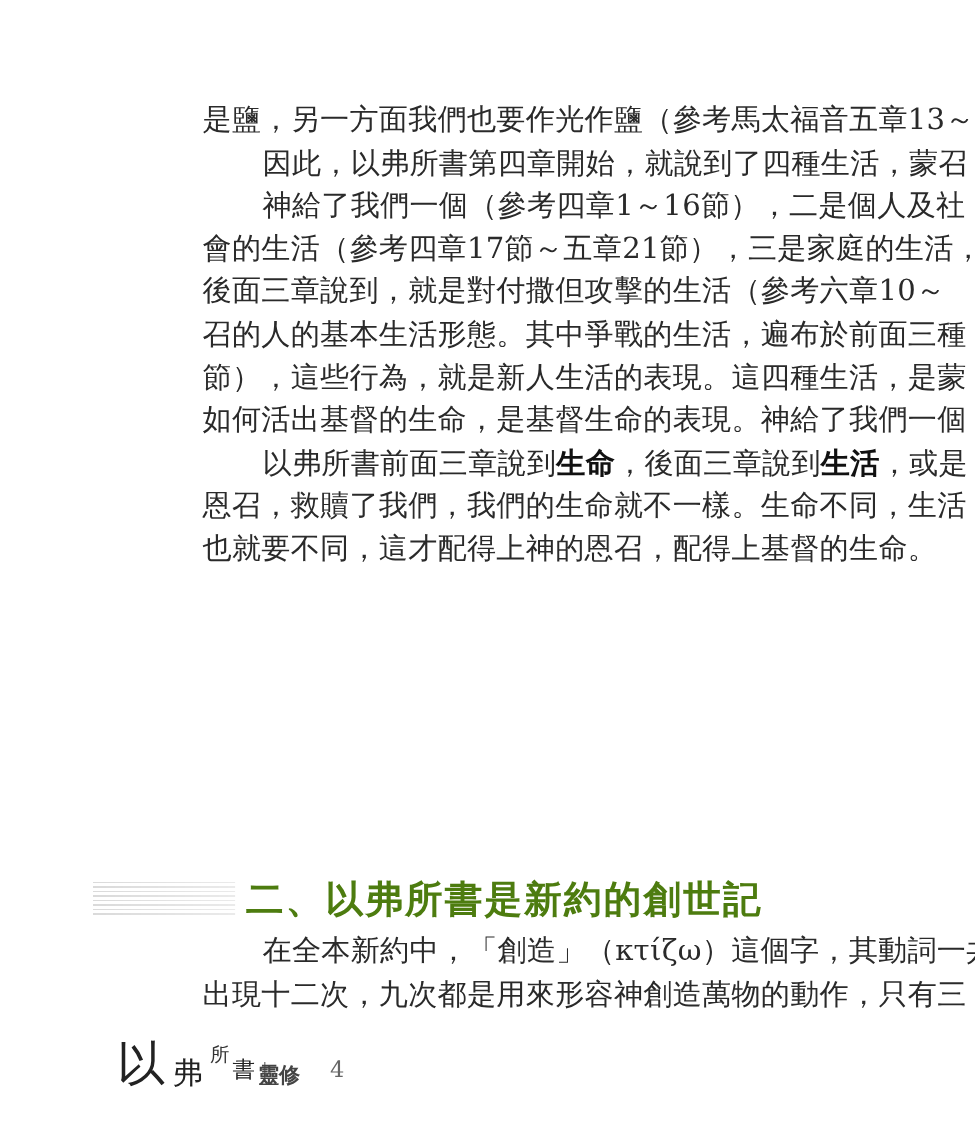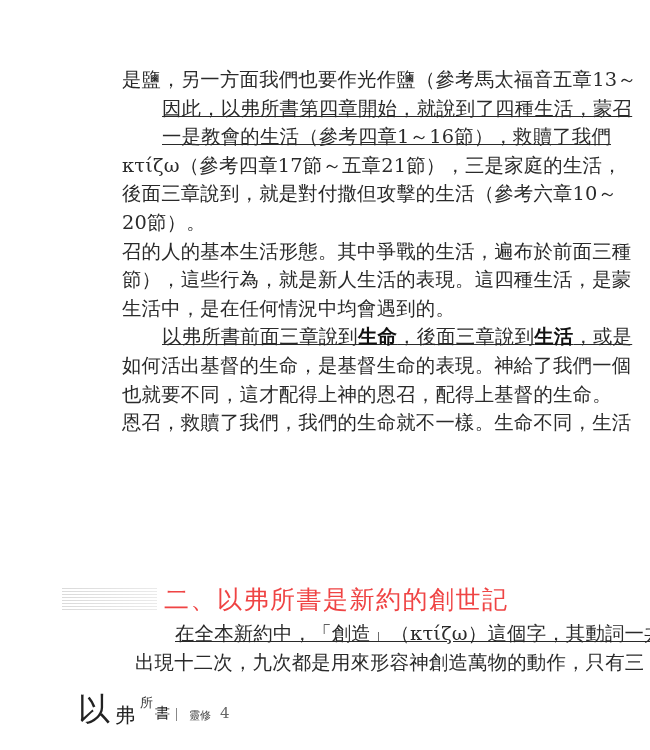--- a/index.html
+++ b/index.html
@@ -1,68 +1,66 @@
 <!DOCTYPE html>
 <html><head>
 <meta charset="utf-8">
 <style>
   html, body { margin: 0; padding: 0; background: #ffffff; }
   body { width: 650px; height: 750px; position: relative; overflow: hidden;
          font-family: "DejaVu Serif", "Liberation Serif", serif; color: #2a2a2a; }
   .page { position: absolute; left: 0; top: 0; width: 650px; height: 750px; }
-  .body-text { position: absolute; left: 122px; top: 66px; width: 392px; }
+  .body-text { position: absolute; left: 135px; top: 66px; width: 392px; }
   .line { font-size: 19.4px; line-height: 28.6px; height: 28.6px; white-space: nowrap;
           letter-spacing: 0.2px; }
-  .indent { padding-left: 40px; text-decoration: underline; }
+  .indent { padding-left: 40px; }
   .bold { font-weight: bold; color: #111; }
   .heading-wrap { position: absolute; left: 62px; top: 582px; width: 470px; height: 36px; }
   .deco { position: absolute; left: 0; top: 6px; width: 95px; height: 24px;
           background: repeating-linear-gradient(to bottom, #d6d6d6 0px, #d6d6d6 1px, #ffffff 1px, #ffffff 3px);
           -webkit-mask-image: linear-gradient(to right, rgba(0,0,0,0.9), rgba(0,0,0,0.5));
           mask-image: linear-gradient(to right, rgba(0,0,0,0.9), rgba(0,0,0,0.5)); }
-  .heading { position: absolute; left: 102px; top: 0; font-size: 25px; font-weight: normal;
-             letter-spacing: 1.5px; color: #ef4444; white-space: nowrap; line-height: 36px; }
+  .heading { position: absolute; left: 102px; top: 0; font-size: 25px; font-weight: bold;
+             letter-spacing: 1.5px; color: #4d7c0f; white-space: nowrap; line-height: 36px; }
   .body-text-2 { position: absolute; left: 135px; top: 620px; width: 392px; }
   .footer { position: absolute; left: 78px; top: 688px; height: 40px; white-space: nowrap; }
   .f-big { font-size: 32px; color: #222; position: absolute; left: 0; top: 0; }
   .f-mid { font-size: 20px; color: #222; position: absolute; left: 37px; top: 14px; }
   .f-small { font-size: 13px; color: #333; position: absolute; left: 62px; top: 6px; }
   .f-small2 { font-size: 15px; color: #222; position: absolute; left: 77px; top: 16px; }
   .f-sep { position: absolute; left: 98px; top: 20px; width: 1px; height: 13px; background: #888; }
-  .f-section { font-size: 11px; color: #444; position: absolute; left: 111px; top: 20px; font-weight: normal; }
+  .f-section { font-size: 14px; color: #444; position: absolute; left: 94px; top: 20px; font-weight: bold; }
   .f-num { font-size: 15px; color: #666; position: absolute; left: 142px; top: 16px; }
 </style>
 </head>
 <body>
 
 <div class="page">
 
   <div class="body-text">
     <div>
       <div class="line">是鹽，另一方面我們也要作光作鹽（參考馬太福音五章13～</div>
     </div>
     <div>
       <div class="line indent">因此，以弗所書第四章開始，就說到了四種生活，蒙召</div>
     </div>
     <div>
-      <div class="line indent">一是教會的生活（參考四章1～16節），救贖了我們</div>
-      <div class="line">κτίζω（參考四章17節～五章21節），三是家庭的生活，</div>
+      <div class="line indent">神給了我們一個（參考四章1～16節），二是個人及社</div>
+      <div class="line">會的生活（參考四章17節～五章21節），三是家庭的生活，</div>
       <div class="line">後面三章說到，就是對付撒但攻擊的生活（參考六章10～</div>
-      <div class="line">20節）。</div>
     </div>
     <div>
       <div class="line">召的人的基本生活形態。其中爭戰的生活，遍布於前面三種</div>
       <div class="line">節），這些行為，就是新人生活的表現。這四種生活，是蒙</div>
-      <div class="line">生活中，是在任何情況中均會遇到的。</div>
     </div>
     <div>
+      <div class="line">如何活出基督的生命，是基督生命的表現。神給了我們一個</div>
       <div class="line indent"><span>以弗所書前面三章說到</span><span class="bold">生命</span><span>，後面三章說到</span><span class="bold">生活</span><span>，或是</span></div>
-      <div class="line">如何活出基督的生命，是基督生命的表現。神給了我們一個</div>
+      <div class="line">恩召，救贖了我們，我們的生命就不一樣。生命不同，生活</div>
       <div class="line">也就要不同，這才配得上神的恩召，配得上基督的生命。</div>
-      <div class="line">恩召，救贖了我們，我們的生命就不一樣。生命不同，生活</div>
     </div>
   </div>
 
   <div class="heading-wrap">
     <div class="deco"></div>
     <div class="heading">二、以弗所書是新約的創世記</div>
   </div>
 
   <div class="body-text-2">
     <div>

